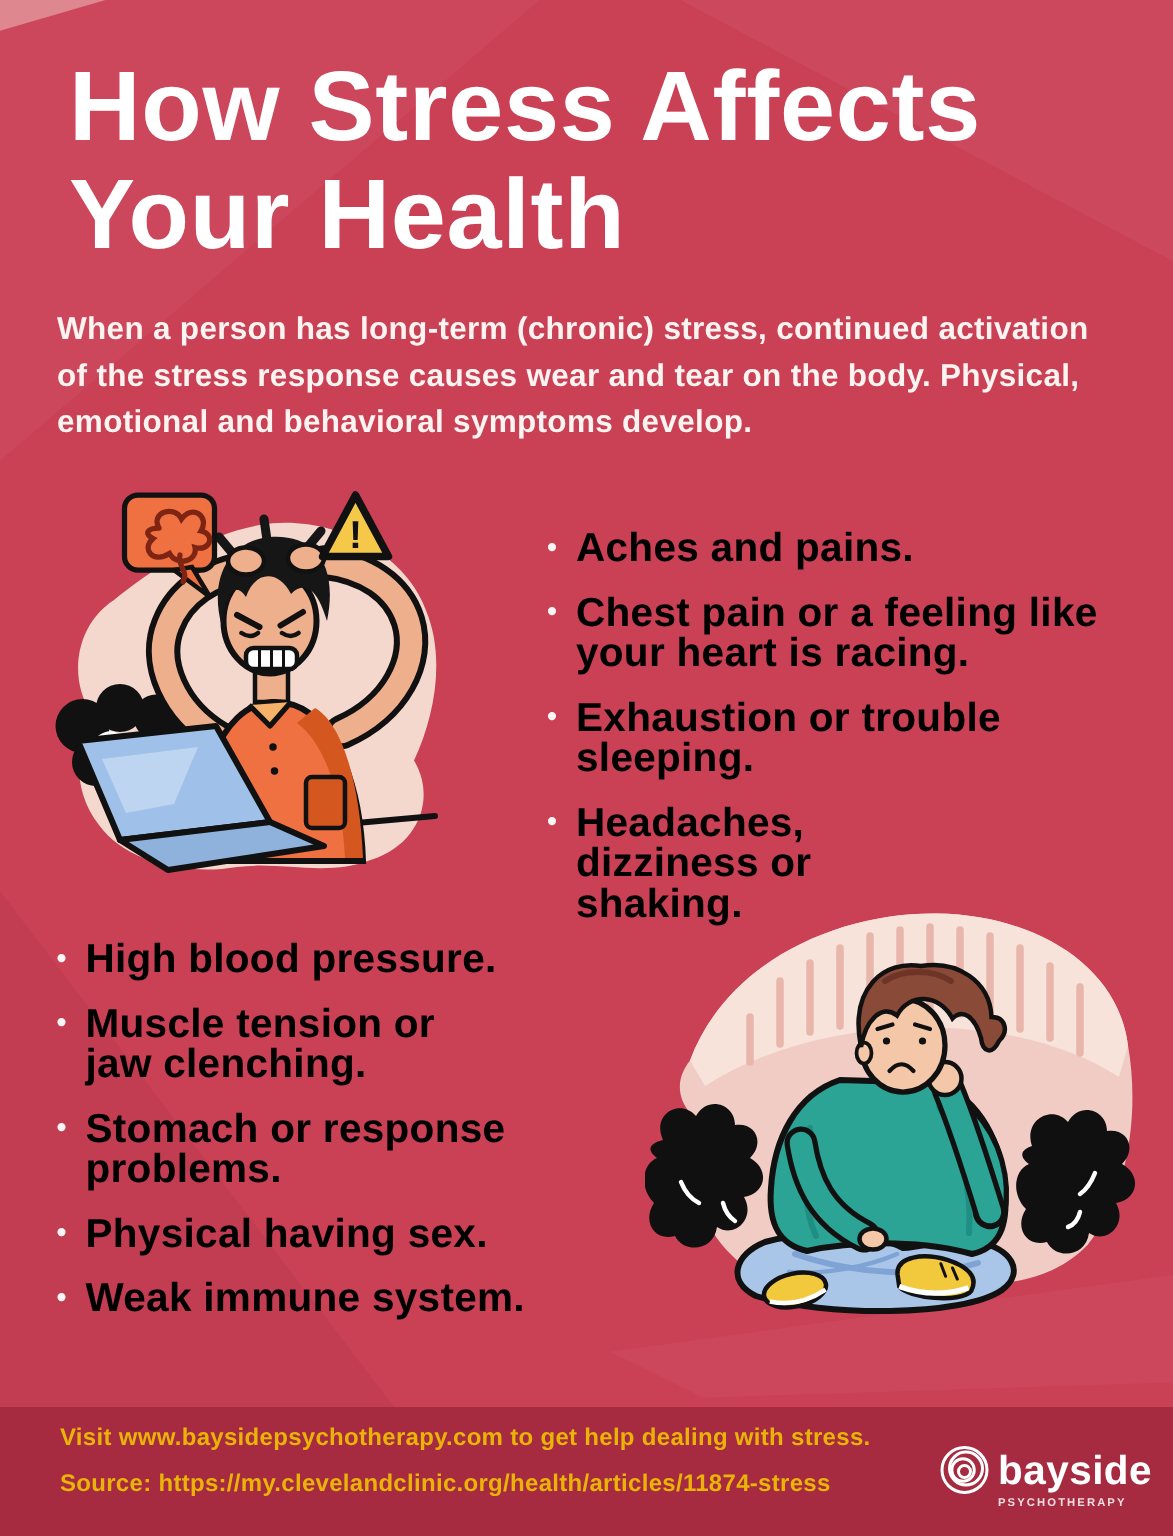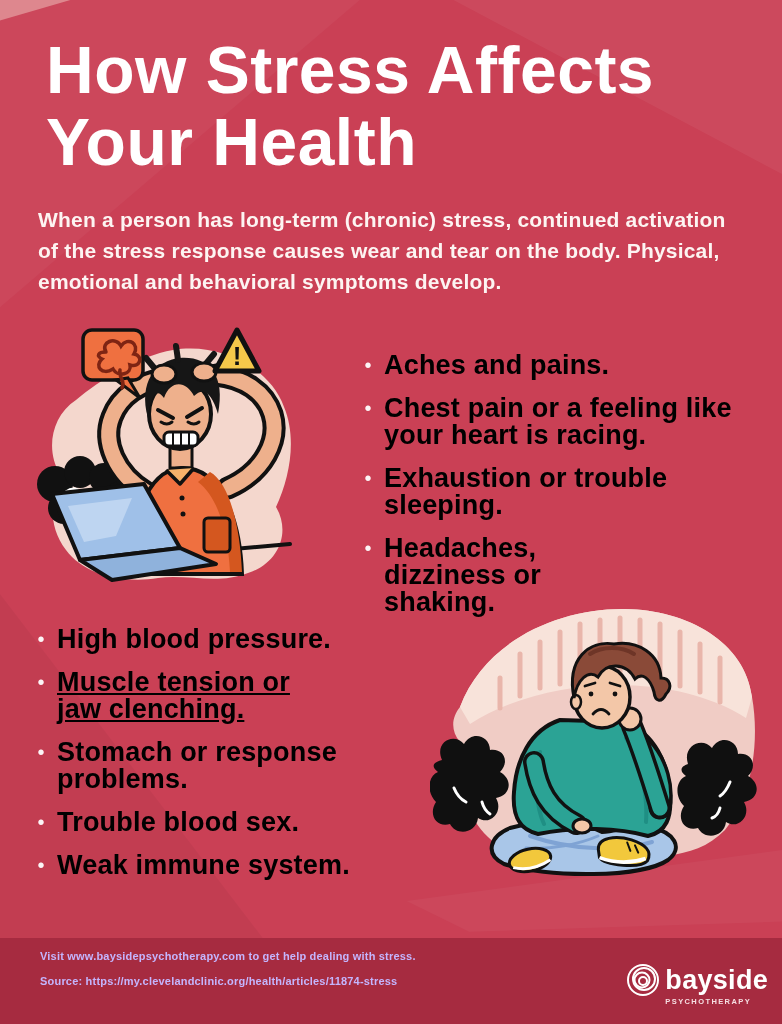--- a/index.html
+++ b/index.html
@@ -44,28 +44,28 @@
     margin-bottom:16px;
   }
   .sym-list .bullet{
     font-size:20px;line-height:27px;text-align:center;opacity:.95;
   }
   .sym-list .txt{
     font-size:27px;line-height:27px;font-weight:700;letter-spacing:.2px;color:#000000;
   }
   .list-right li:nth-child(2) .txt{max-width:368px;}
   .list-right li:nth-child(4) .txt{max-width:272px;}
-  .list-left  li:nth-child(2) .txt{max-width:246px;text-decoration:underline;}
+  .list-left  li:nth-child(2) .txt{max-width:246px;}
 
   footer.band{
     position:absolute;left:0;right:0;bottom:0;height:86px;
     background:#a62b40;
   }
   .band-text{position:absolute;left:40px;top:12px;}
-  .band-text p{margin:0;font-size:11px;font-weight:700;letter-spacing:.2px;color:#c4b5fd;}
+  .band-text p{margin:0;font-size:16px;font-weight:700;letter-spacing:.2px;color:#eab308;}
   .band-text .line2{margin-top:13px;}
   .logo{
     position:absolute;right:14px;top:10px;height:66px;
     display:flex;align-items:flex-end;
   }
   .logo-spiral{width:40px;height:40px;margin:0 2px 14px 0;}
   .logo-text{display:flex;flex-direction:column;padding-bottom:8px;}
   .logo-name{font-size:27px;font-weight:600;line-height:1;letter-spacing:.3px;color:#fff;}
   .logo-tag{font-size:7.5px;font-weight:700;letter-spacing:1.4px;color:#f6dfe2;margin-top:3px;padding-right:2px;}
 </style>
@@ -178,21 +178,21 @@
     <li>
       <span class="bullet">•</span>
       <span class="txt">Muscle tension or jaw clenching.</span>
     </li>
     <li>
       <span class="bullet">•</span>
       <span class="txt">Stomach or response problems.</span>
     </li>
     <li>
       <span class="bullet">•</span>
-      <span class="txt">Trouble blood sex.</span>
+      <span class="txt">Physical having sex.</span>
     </li>
     <li>
       <span class="bullet">•</span>
       <span class="txt">Weak immune system.</span>
     </li>
   </ul>
 
   <div class="illus illus-bottom">
     <svg viewBox="0 0 352 298">
 

